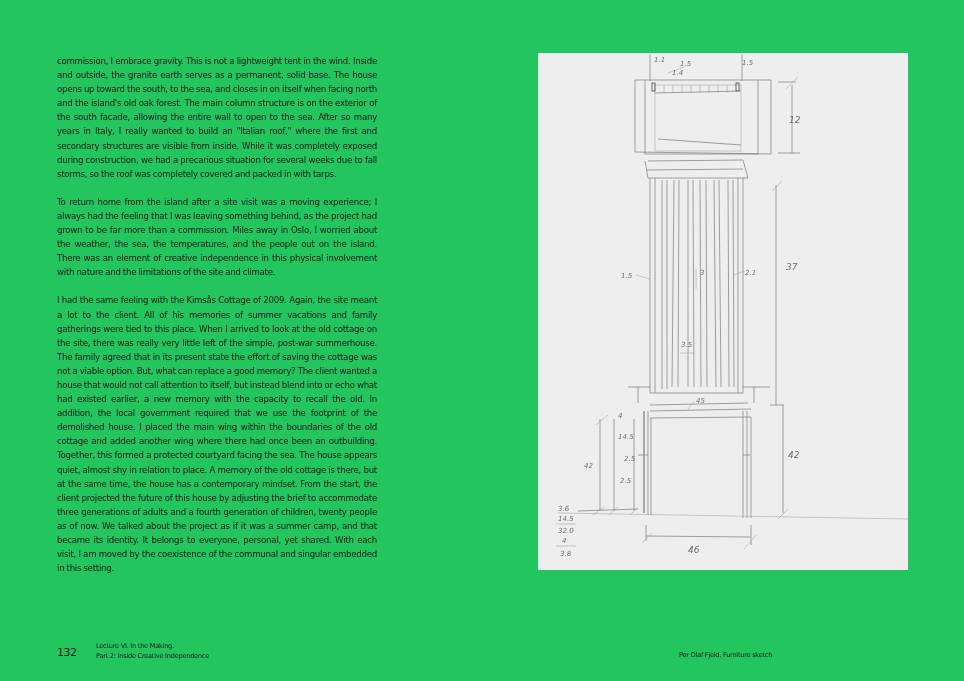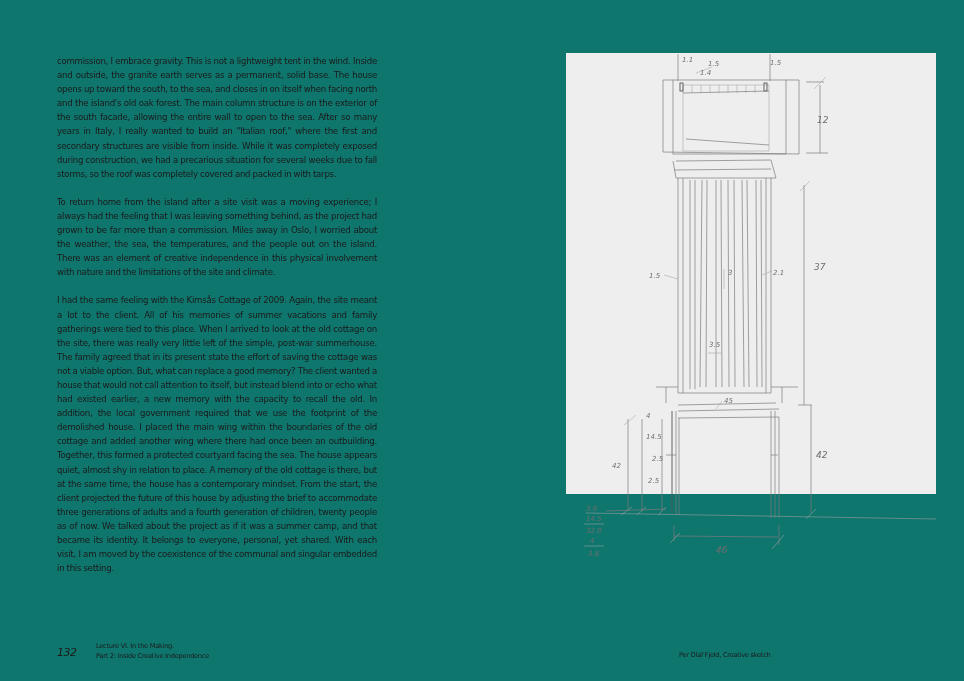--- a/index.html
+++ b/index.html
@@ -11,21 +11,21 @@
       width: 964px;
       height: 681px;
       position: relative;
       overflow: hidden;
       font-family: "DejaVu Sans", sans-serif;
       color: #1a1a1a;
     }
     .spread {
       position: absolute;
       inset: 0;
-      background: #0f766e;
+      background: #22c55e;
     }
     .text-column {
       position: absolute;
       left: 57px;
       top: 54px;
       width: 320px;
     }
     .body-paragraph {
       margin: 0 0 14px 0;
       font-size: 8.6px;
@@ -36,21 +36,20 @@
       hyphens: auto;
       word-spacing: -0.3px;
     }
     .footer-folio {
       position: absolute;
       left: 57px;
       top: 646px;
       font-size: 11px;
       letter-spacing: -0.5px;
       color: #1a1a1a;
-      font-style: italic;
     }
     .footer-running {
       position: absolute;
       left: 96px;
       top: 641px;
       font-size: 6.6px;
       line-height: 10px;
       letter-spacing: -0.25px;
       color: #1a1a1a;
     }
@@ -59,24 +58,24 @@
       position: absolute;
       left: 679px;
       top: 651px;
       font-size: 6.6px;
       letter-spacing: -0.25px;
       white-space: nowrap;
       color: #1a1a1a;
     }
     .sketch-figure {
       position: absolute;
-      left: 566px;
+      left: 538px;
       top: 53px;
       width: 370px;
-      height: 441px;
+      height: 517px;
       background: #efeeee;
     }
     .sketch-figure svg {
       position: absolute;
       left: 0;
       top: 0;
       width: 370px;
       height: 517px;
     }
     .sk { stroke: #7b7b7b; stroke-width: 0.7; fill: none; }
@@ -256,14 +255,14 @@
         <text class="sk-note" x="20" y="468">14.5</text>
         <line class="sk-light" x1="18" y1="471" x2="38" y2="471"></line>
         <text class="sk-note" x="20" y="480">32.0</text>
         <text class="sk-note" x="24" y="490">4</text>
         <line class="sk-light" x1="18" y1="493" x2="38" y2="493"></line>
         <text class="sk-note" x="22" y="503">3.8</text>
       </g>
     </svg>
   </div>
 
-  <div class="caption">Per Olaf Fjeld, Creative sketch</div>
+  <div class="caption">Per Olaf Fjeld, Furniture sketch</div>
 </div>
 
 </body></html>

